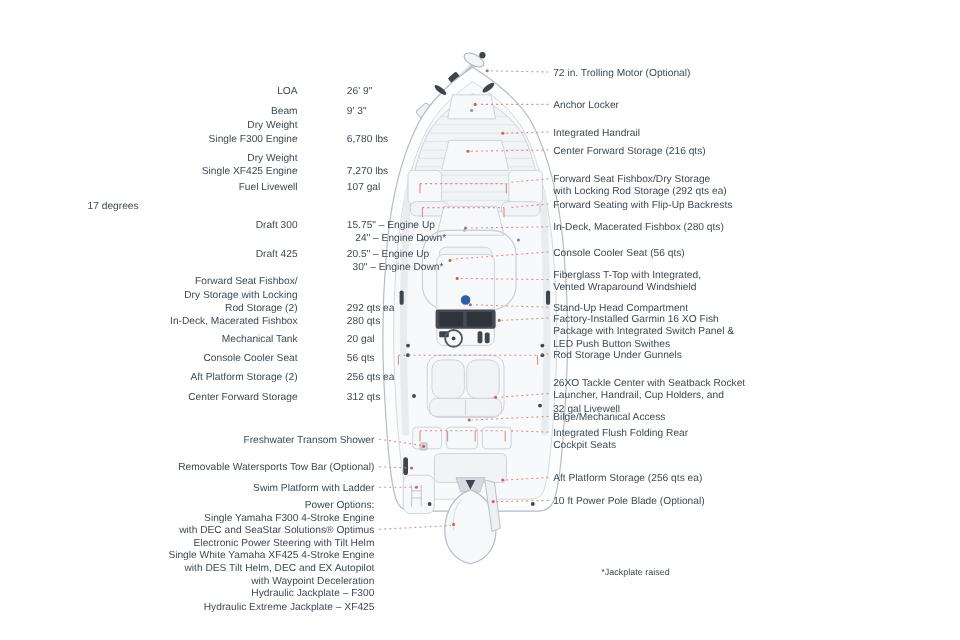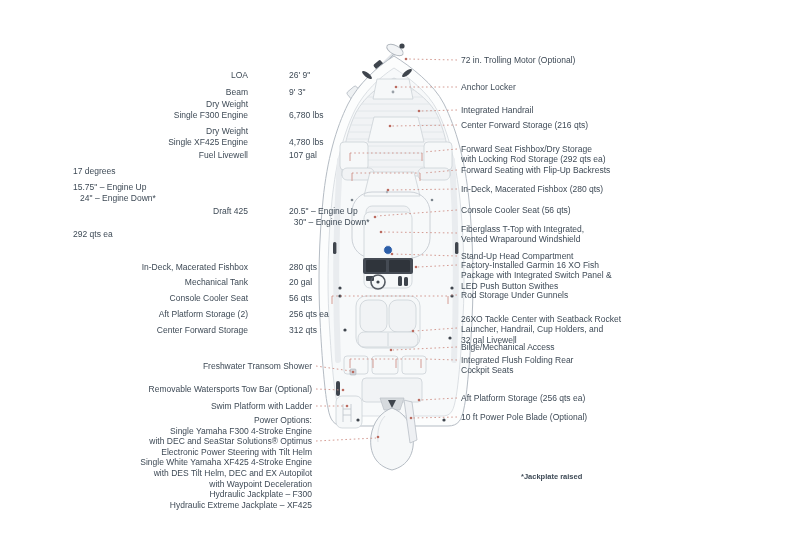--- a/index.html
+++ b/index.html
@@ -7,21 +7,21 @@
           font-family:"Liberation Sans",sans-serif;color:#3e4a56;}
   
   .row{position:absolute;left:60px;display:flex;align-items:flex-start;gap:28px;}
   .row.ae{align-items:flex-end;}
   .lbl{width:188px;text-align:right;white-space:pre-line;font-size:8.5px;line-height:11px;}
   .val{margin-left:13px;width:130px;text-align:left;white-space:pre-wrap;font-size:8.5px;line-height:11px;}
   
   .co-r{position:absolute;left:461px;white-space:pre-line;font-size:8.5px;line-height:10.3px;}
   .co-l{position:absolute;right:488px;text-align:right;white-space:pre-line;font-size:8.5px;line-height:10.3px;}
   .power{position:absolute;right:488px;top:415px;text-align:right;white-space:pre-line;font-size:8.5px;line-height:10.6px;}
-  .footnote{position:absolute;left:521px;top:472px;font-size:7.5px;font-weight:bold;}
+  .footnote{position:absolute;left:501px;top:472px;font-size:7.5px;}
   
   svg{position:absolute;left:0;top:0;}
   .ld{stroke:#cf9188;stroke-width:0.9;stroke-dasharray:1.6 2.6;fill:none;}
   .tick{stroke:#cf9188;stroke-width:0.9;fill:none;}
   .dot{fill:#bb6b60;}
   .hull{fill:#fcfdfd;stroke:#b5bcc4;stroke-width:1;}
   .gunnel{fill:#f7f9fa;stroke:#d3d8dd;stroke-width:0.8;}
   .hatch{fill:#f6f8f9;stroke:#ccd2d7;stroke-width:0.8;}
   .soft{fill:#f1f3f5;stroke:#ccd2d7;stroke-width:0.8;}
   .rib{stroke:#dfe3e7;stroke-width:0.8;}
@@ -225,39 +225,43 @@
         <span class="val">9' 3"</span>
       </div>
     <div class="row ae" style="top:99px">
         <span class="lbl">Dry Weight
 Single F300 Engine</span>
         <span class="val">6,780 lbs</span>
       </div>
     <div class="row ae" style="top:126px">
         <span class="lbl">Dry Weight
 Single XF425 Engine</span>
-        <span class="val">4,780 lbs</span>
+        <span class="val">7,270 lbs</span>
       </div>
     <div class="row" style="top:150px">
         <span class="lbl">Fuel Livewell</span>
         <span class="val">107 gal</span>
       </div>
     <div class="row" style="top:166px">
         <span class="val">17 degrees</span>
       </div>
     <div class="row" style="top:182px">
+        <span class="lbl">Draft 300</span>
         <span class="val">15.75" – Engine Up
    24" – Engine Down*</span>
       </div>
     <div class="row" style="top:206px">
         <span class="lbl">Draft 425</span>
         <span class="val">20.5" – Engine Up
   30" – Engine Down*</span>
       </div>
     <div class="row ae" style="top:229px">
+        <span class="lbl">Forward Seat Fishbox/
+Dry Storage with Locking
+Rod Storage (2)</span>
         <span class="val">292 qts ea</span>
       </div>
     <div class="row" style="top:262px">
         <span class="lbl">In-Deck, Macerated Fishbox</span>
         <span class="val">280 qts</span>
       </div>
     <div class="row" style="top:277px">
         <span class="lbl">Mechanical Tank</span>
         <span class="val">20 gal</span>
       </div>

